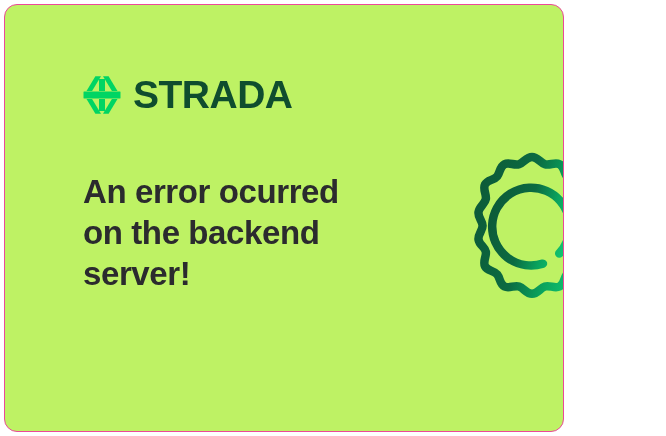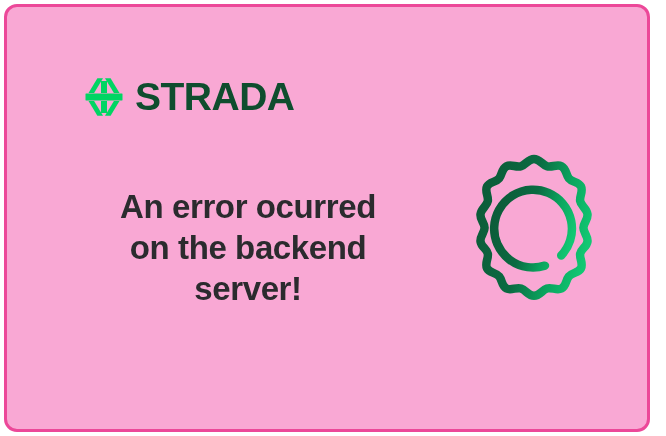--- a/index.html
+++ b/index.html
@@ -21,25 +21,25 @@
     height: 436px;
     background: #ffffff;
     box-sizing: border-box;
   }
 
   
   .card {
     position: absolute;
     left: 4px;
     top: 4px;
-    width: 646px;
+    width: 560px;
     height: 428px;
     box-sizing: border-box;
-    background: #f9a8d4;
-    border: 3px solid #ec4899;
+    background: #bef264;
+    border: 1px solid #ec4899;
     border-radius: 13px;
     overflow: hidden;
   }
 
   
   .brand {
     position: absolute;
     left: 77px;
     top: 70px;
     display: flex;
@@ -68,22 +68,21 @@
     position: absolute;
     left: 78px;
     top: 166px;
     width: 300px;
     font-family: "Liberation Sans", sans-serif;
     font-size: 33px;
     line-height: 41px;
     font-weight: bold;
     letter-spacing: -0.4px;
     color: #2b2b2e;
-    margin: 13px;
-    text-align: center;
+    margin: 0;
   }
 
   
   .illustration {
     position: absolute;
     left: 446px;
     top: 142px;
     width: 162px;
     height: 164px;
   }

